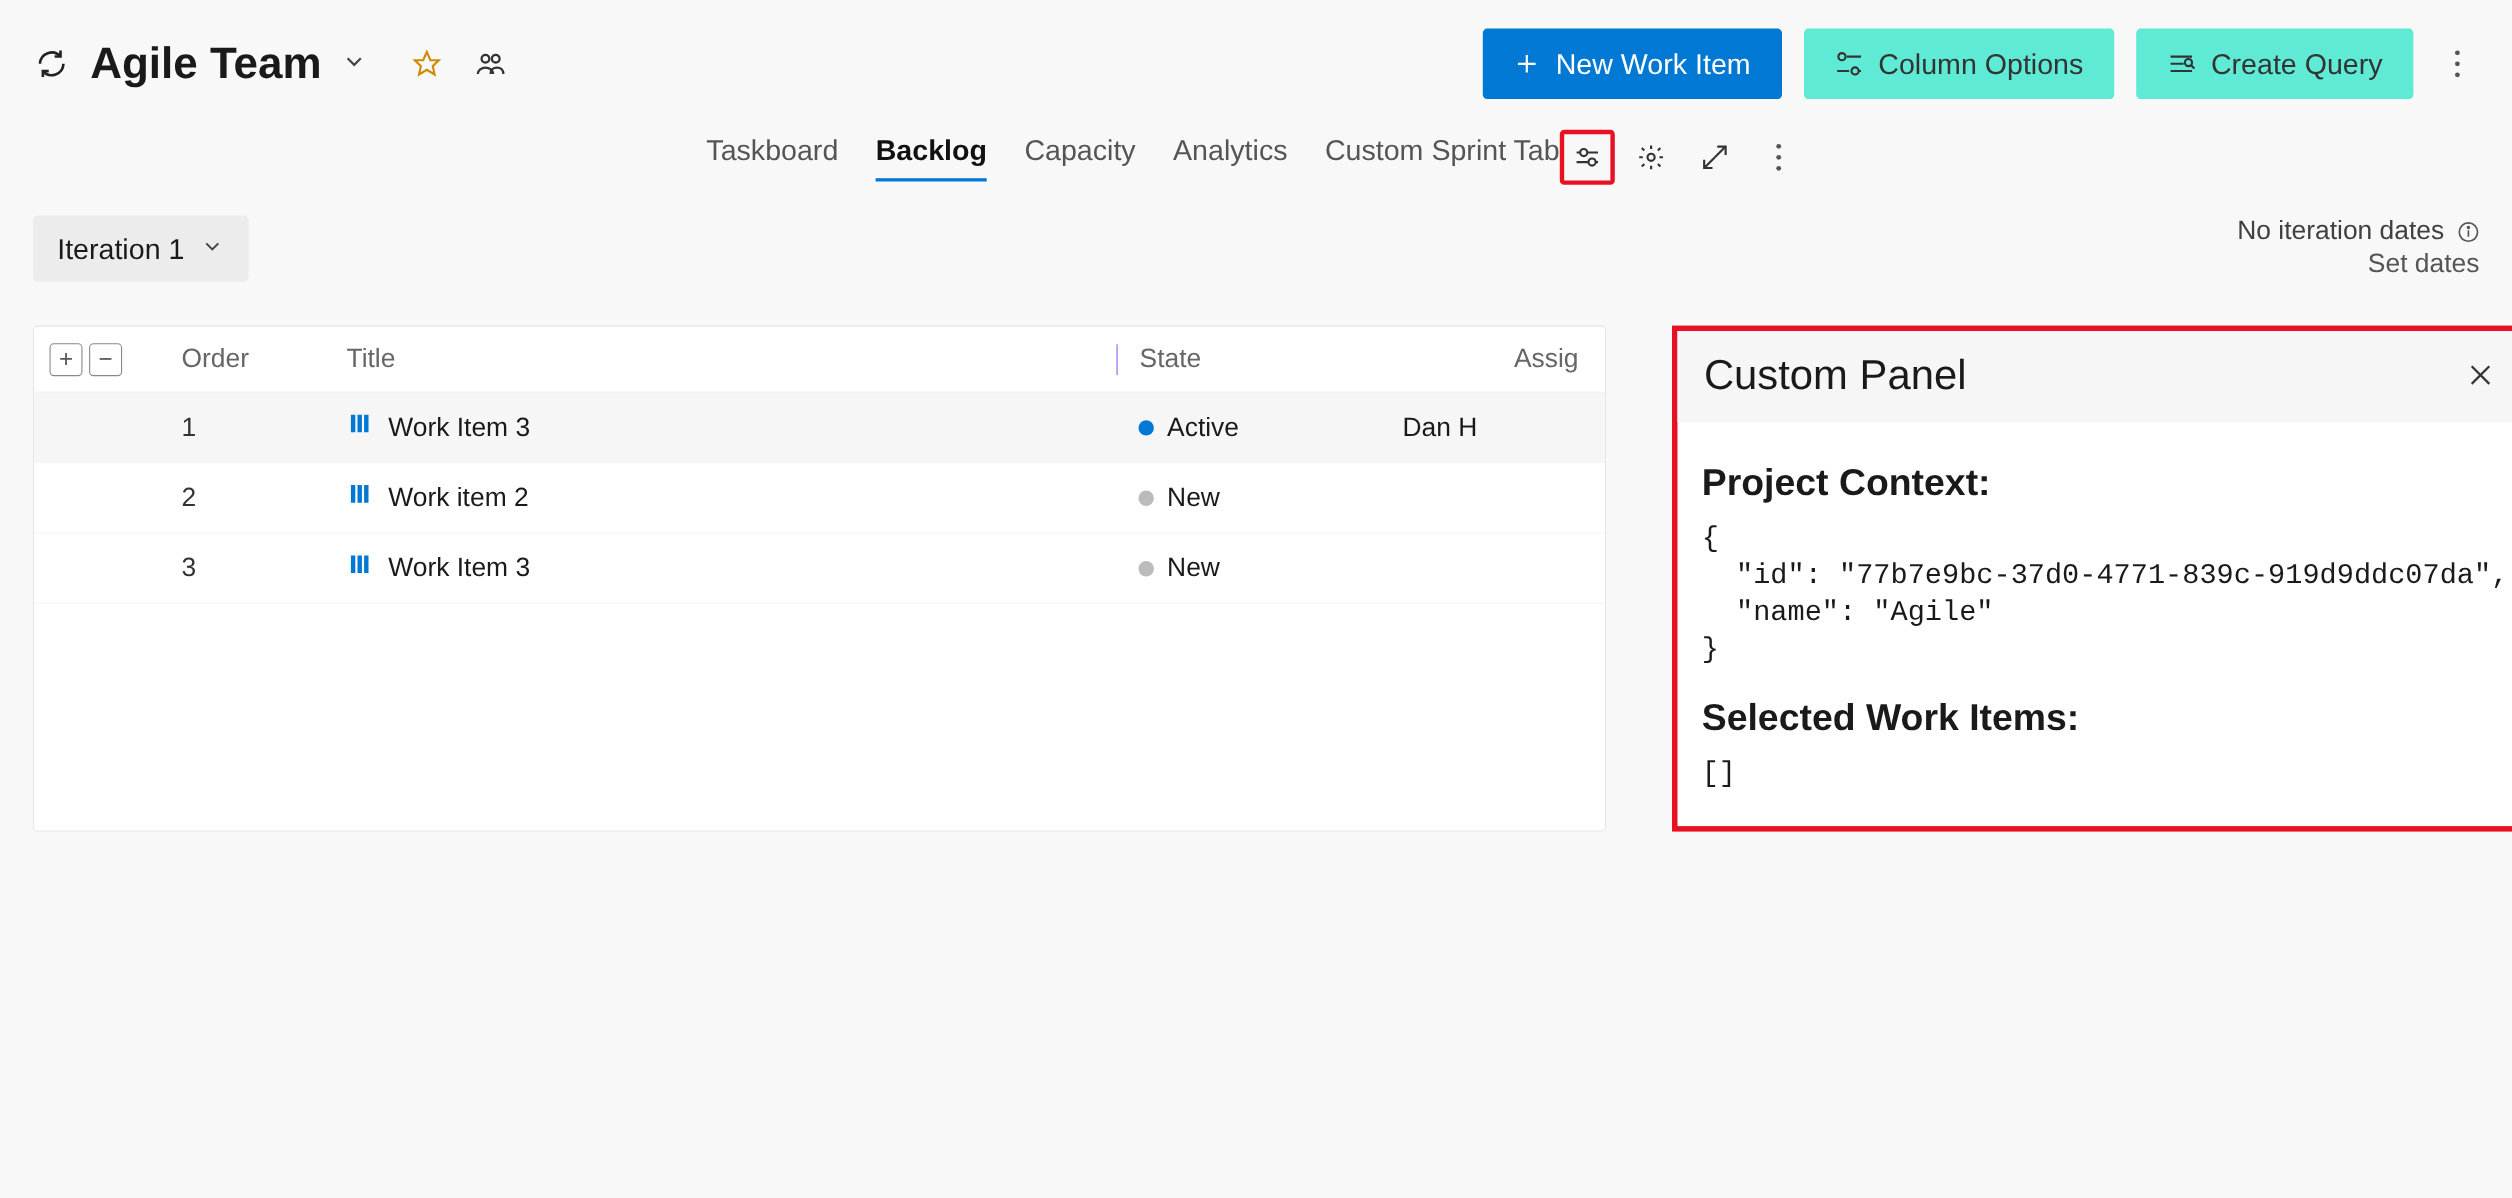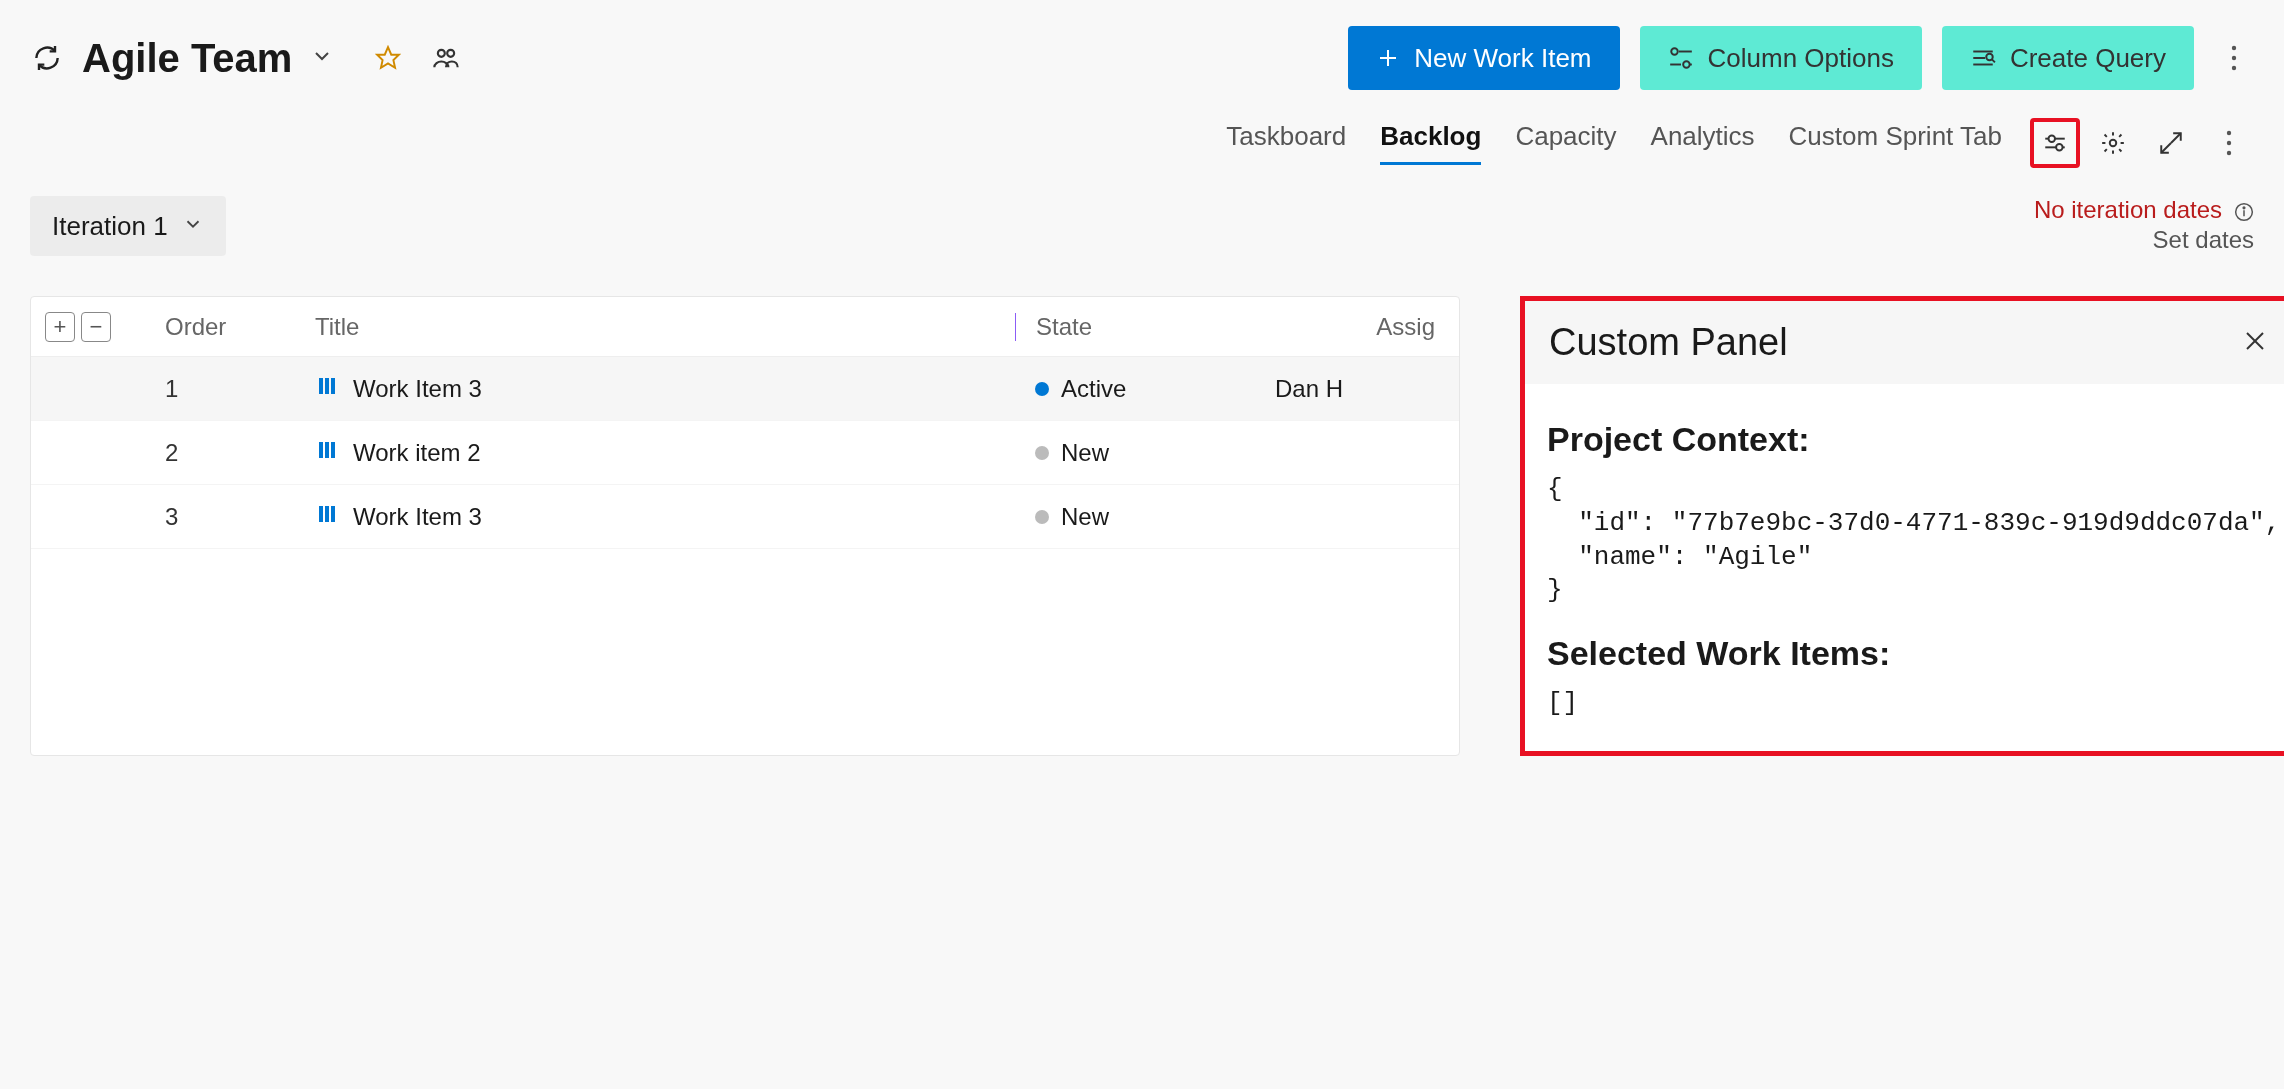--- a/index.html
+++ b/index.html
@@ -52,23 +52,22 @@
   }
   .btn-primary { background:#0078d4; color:#fff; }
   .btn-secondary { background:#5eead4; color:#333; }
   .btn svg { flex-shrink:0; }
   .ellipsis-btn {
     width:40px; height:60px; display:flex; align-items:center; justify-content:center; cursor:pointer;
   }
   
   
   .tabs-row {
-    display:flex; align-items:center; justify-content:flex-end;
+    display:flex; align-items:center; justify-content:center;
     padding: 18px 0 0 0;
-    gap: 28px;
   }
   .tabs { display:flex; gap:34px; }
   .tab {
     font-size: 26px;
     color:#555;
     padding-bottom:10px;
     cursor:pointer;
     border-bottom: 3px solid transparent;
   }
   .tab.active {
@@ -95,21 +94,21 @@
   .iter-chip {
     display:flex; align-items:center; gap:14px;
     background:#ececec;
     height:60px;
     padding:0 22px;
     font-size:26px;
     cursor:pointer;
     border-radius:4px;
   }
   .dates-col { display:flex; flex-direction:column; align-items:flex-end; gap:2px;}
-  .dates-line1 { display:flex; align-items:center; gap:12px; font-size:24px; color:#b91c1c; }
+  .dates-line1 { display:flex; align-items:center; gap:12px; font-size:24px; color:#404040; }
   .dates-line1 .info-icon { width:20px; height:20px; }
   .set-dates { font-size:24px; color:#555; cursor:pointer;}
   
   
   .content-row { display:flex; gap:60px; margin-top:40px; }
   
   
   .grid {
     background:#fff;
     border:1px solid #e6e6e6;

